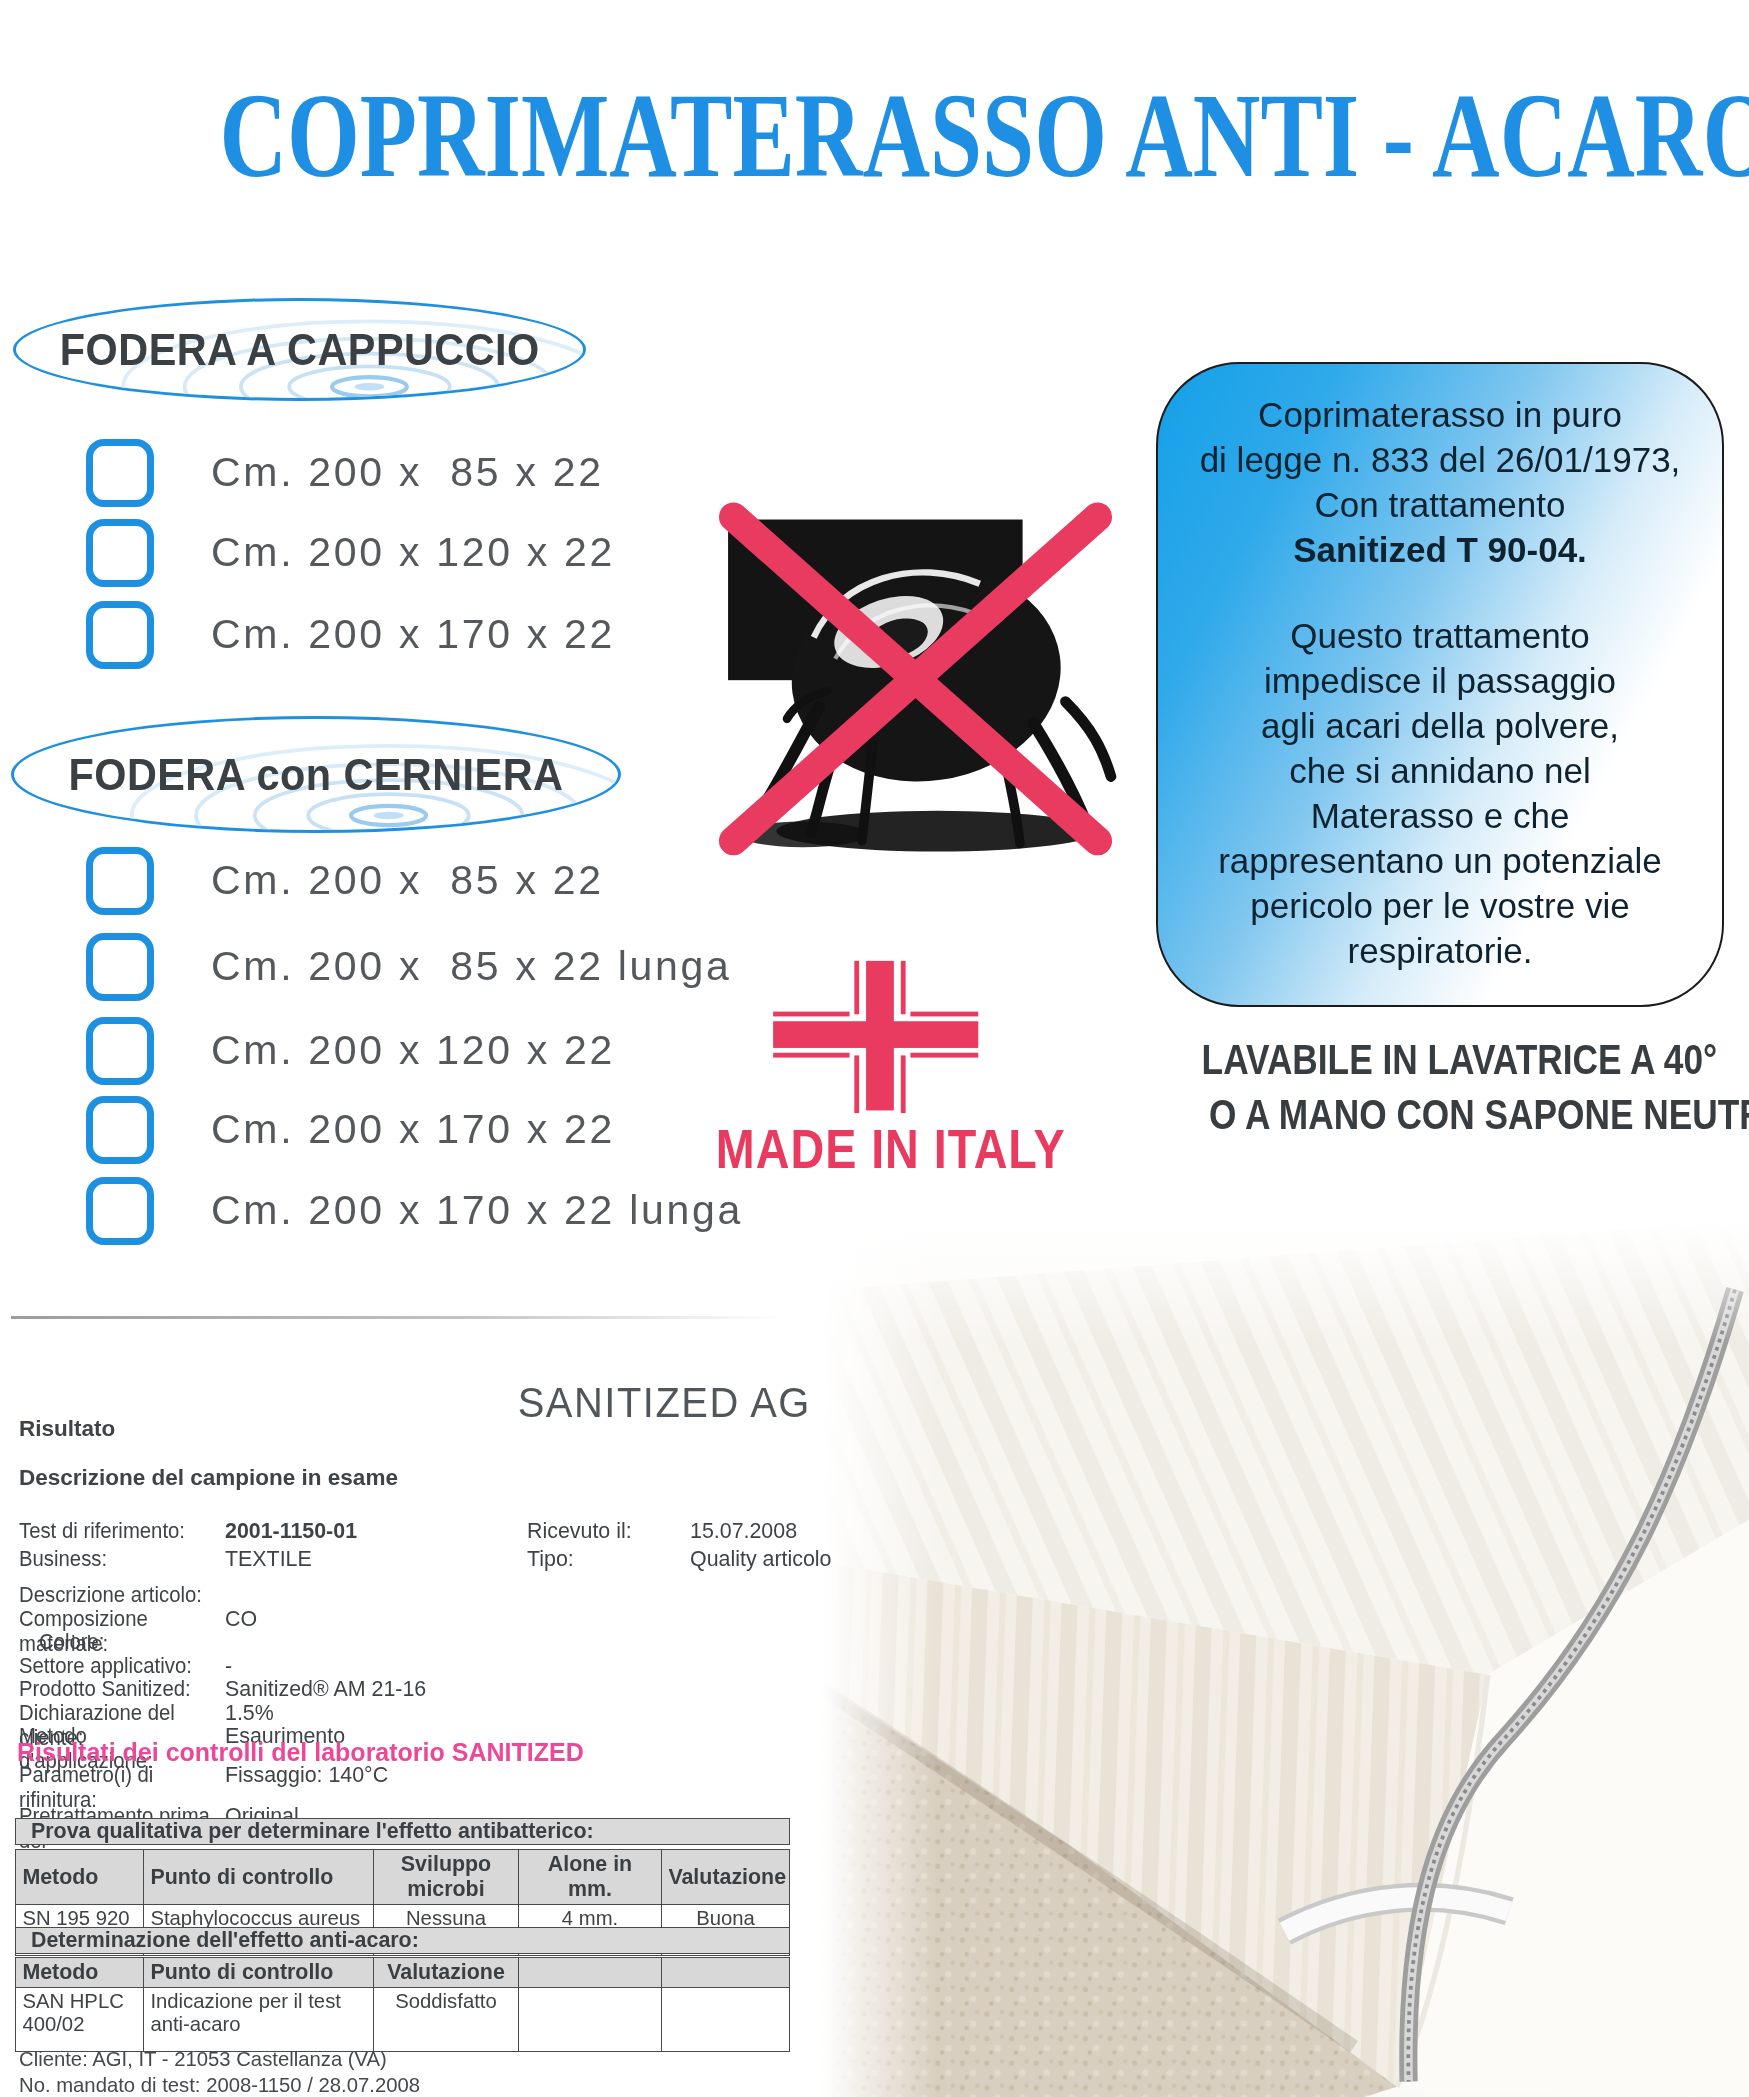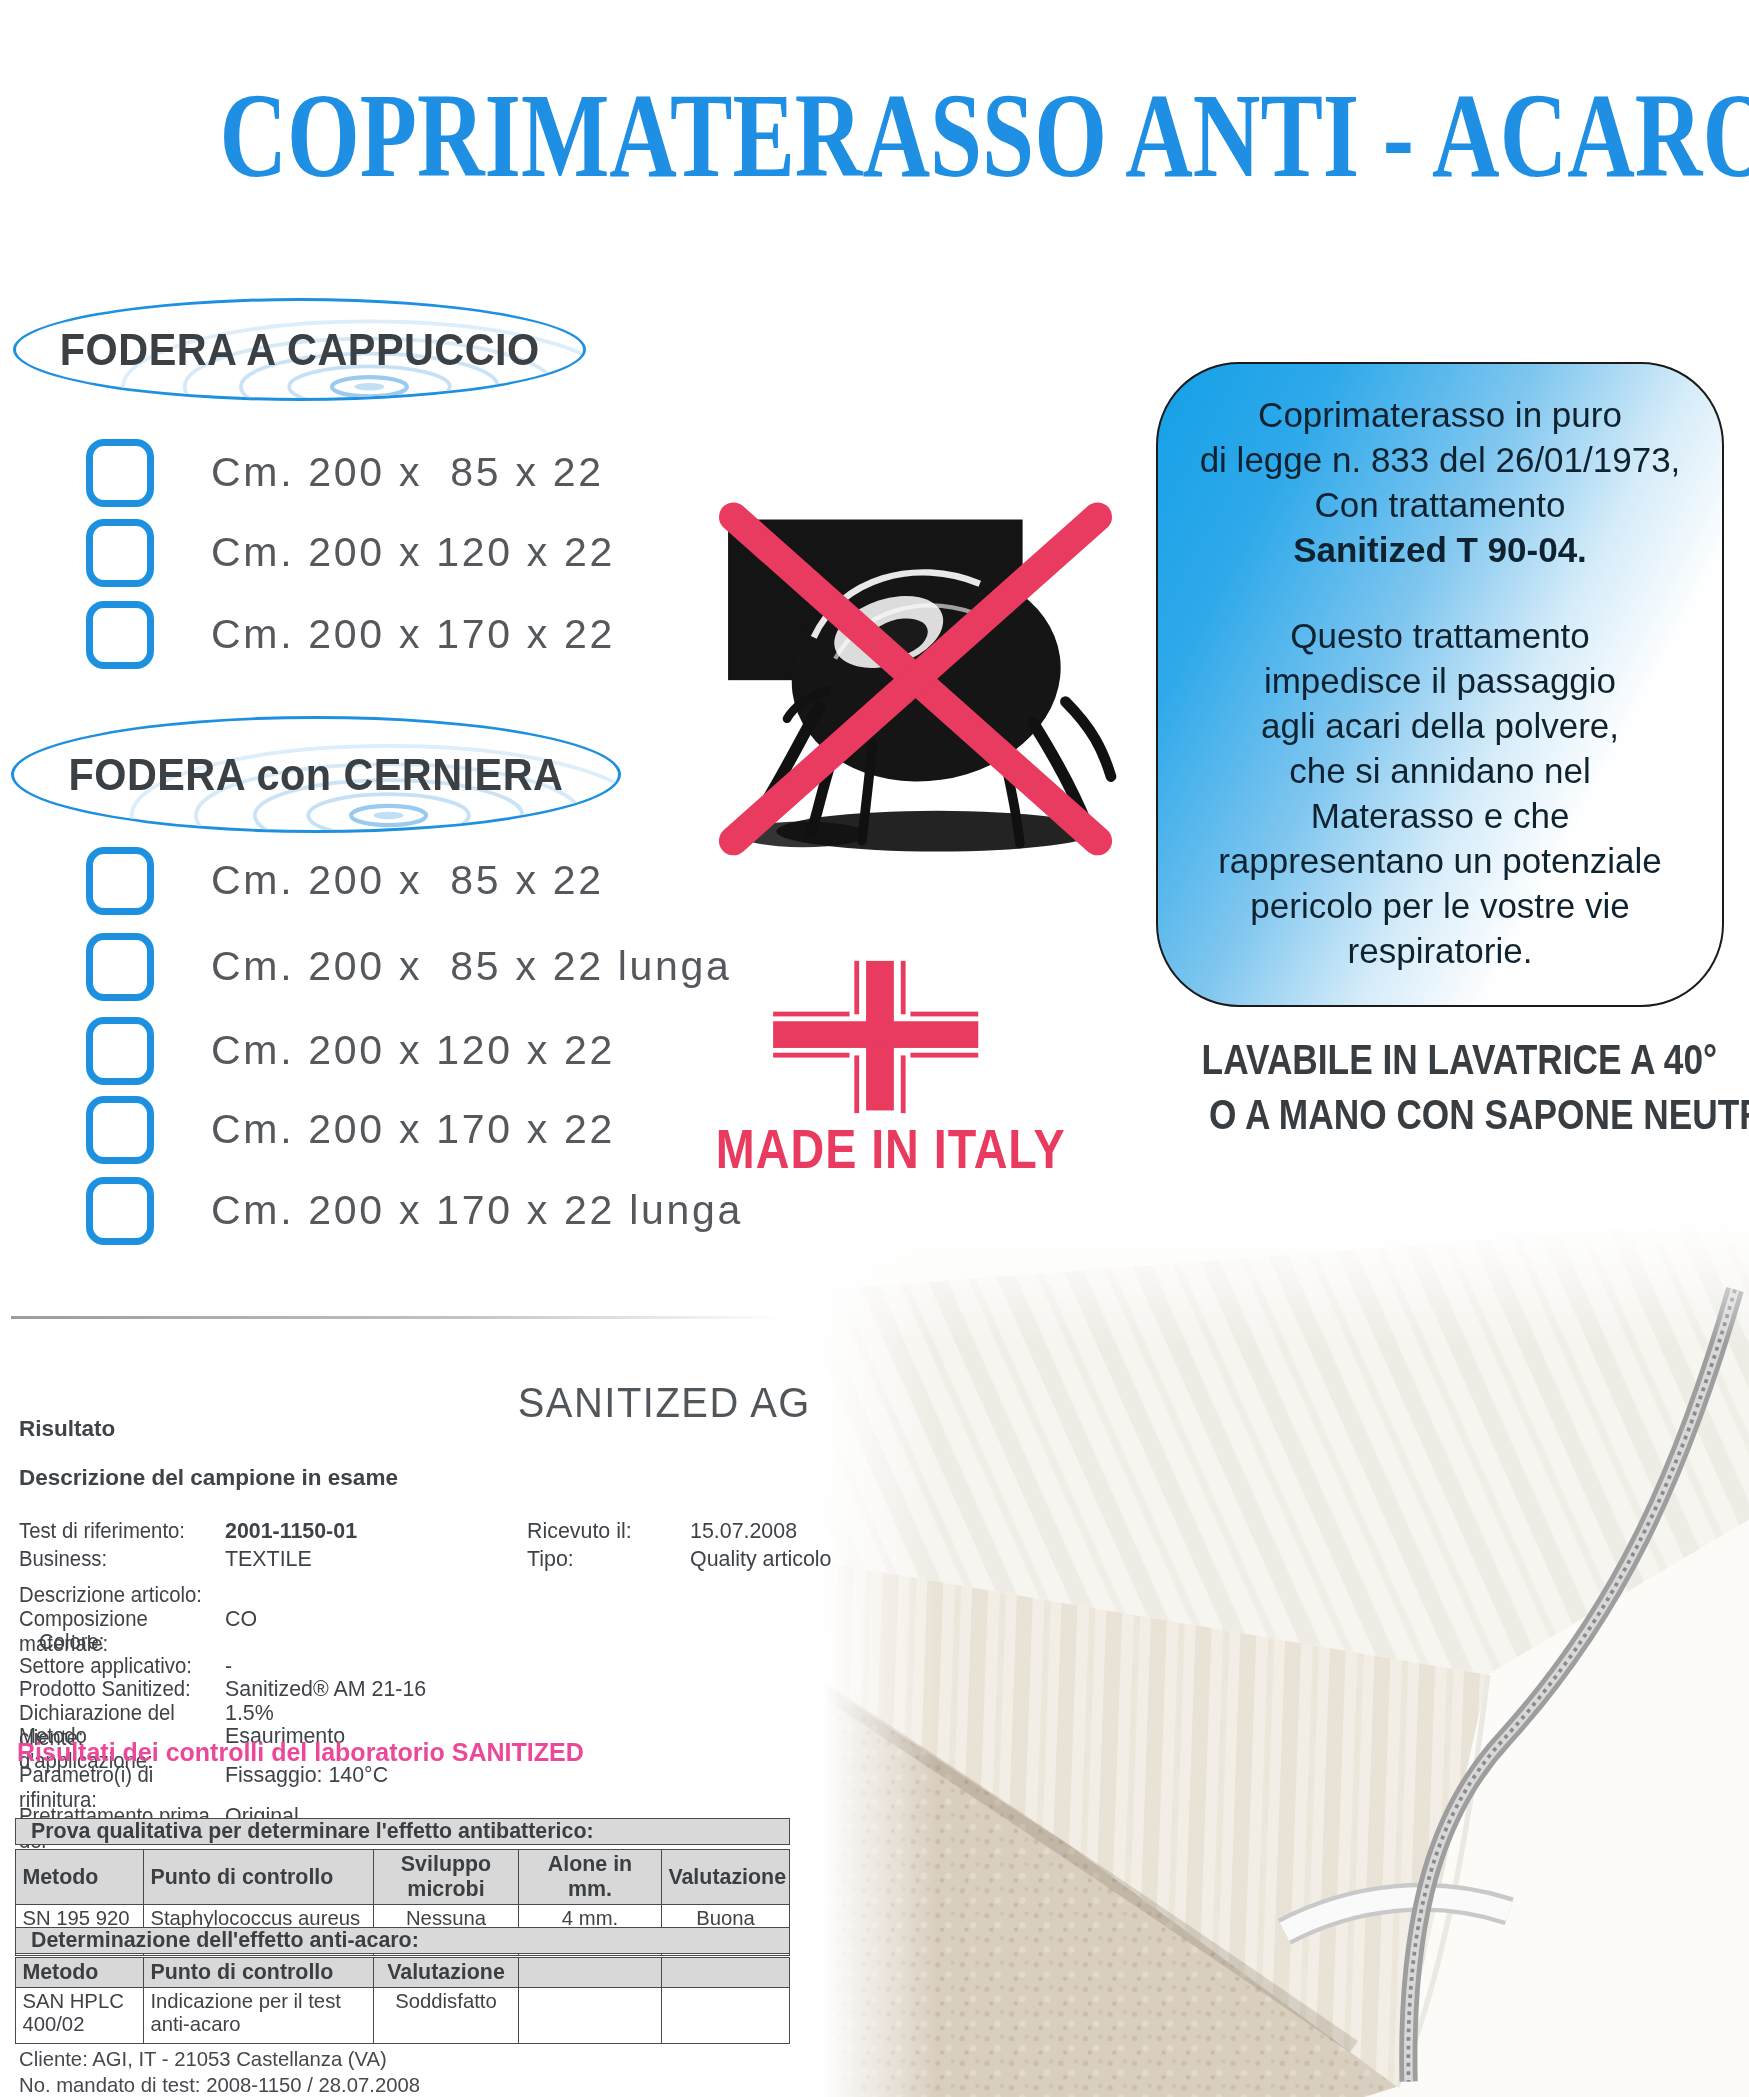--- a/index.html
+++ b/index.html
@@ -405,21 +405,21 @@
       <col style="width:128px">
     </colgroup>
   <tbody>
       <tr>
     <th>Metodo</th>
     <th>Punto di controllo</th>
     <th class="c">Valutazione</th>
     <th></th>
     <th></th>
   </tr>
-  <tr style="height:56px;">
+  <tr style="height:64px;">
     <td>SAN HPLC
 400/02</td>
     <td>Indicazione per il test
 anti-acaro</td>
     <td class="c">Soddisfatto</td>
     <td></td>
     <td></td>
   </tr>
 </tbody>
   </table>

